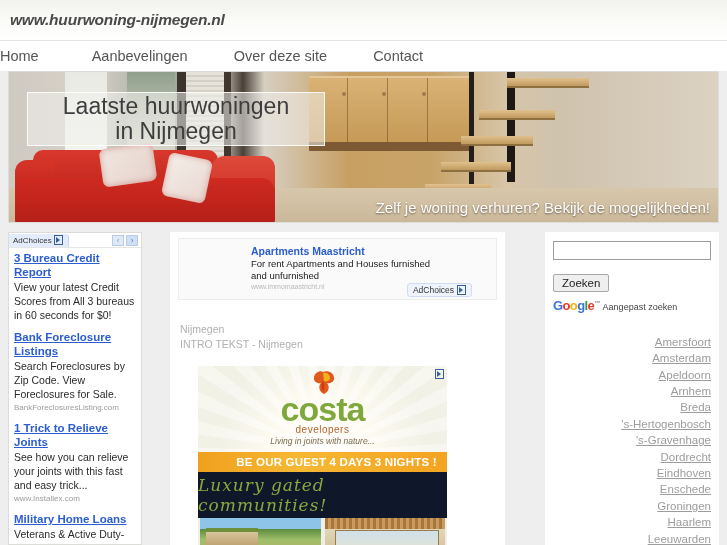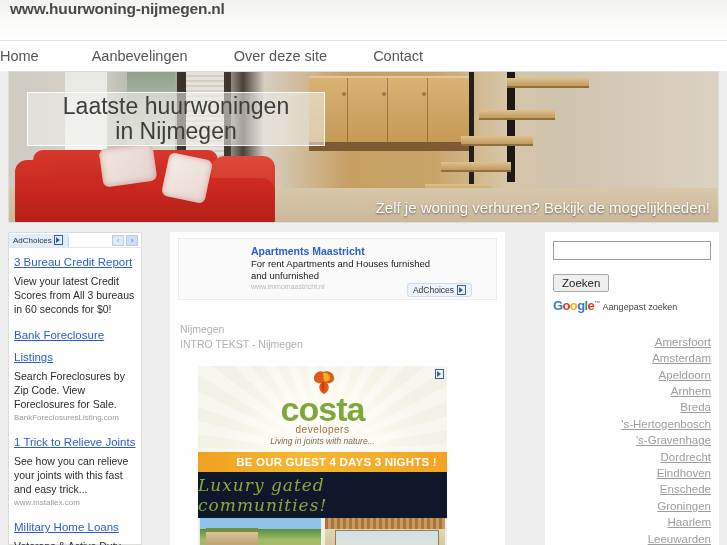--- a/index.html
+++ b/index.html
@@ -9,21 +9,21 @@
     background:#eeeeee;
     font-family:"Liberation Sans", sans-serif;
     -webkit-font-smoothing:antialiased;
   }
   .page{position:relative;width:727px;height:545px;}
 
   
   .topbar{
     height:40px;background:linear-gradient(#f2f2ef,#fbfbf8 55%,#ffffff);
     border-bottom:1px solid #e3e3e0;
-    display:flex;
+    display:flex;align-items:center;font-style:italic;
   }
   .site-title{
     font-size:15.5px;font-weight:bold;color:#4a4a4a;
     letter-spacing:-0.2px;padding-left:10px;
   }
   
   .nav{
     height:30px;background:#ffffff;display:flex;align-items:center;
     box-sizing:border-box;
   }
@@ -123,21 +123,21 @@
     position:relative;}
   .ad-tri-box:after{content:"";position:absolute;left:1px;top:1px;width:0;height:0;
     border-left:4px solid #3a5f9e;border-top:3px solid transparent;border-bottom:3px solid transparent;}
   .ad-arrows{margin-left:auto;display:flex;gap:2px;padding-right:3px;}
   .ad-arrow{width:12px;height:11px;background:#dfe9f8;border:1px solid #b9cbe8;
     color:#7e9bc9;font-size:8px;line-height:9px;text-align:center;box-sizing:border-box;}
   .ad-arrow.act{background:#cfe0f6;color:#4a7ab8;}
 
   .ads{padding:3px 5px 0 5px;}
   .ad{margin-bottom:8px;}
-  .ad-title{color:#2b5dd1;font-size:11.5px;font-weight:normal;line-height:22px;
+  .ad-title{color:#2b5dd1;font-size:11.5px;font-weight:bold;line-height:14px;
     text-decoration:underline;cursor:pointer;}
   .ad-desc{color:#2b2b2b;font-size:10.5px;line-height:14px;margin-top:1px;}
   .ad-url{color:#9b9b9b;font-size:8px;line-height:11px;margin-top:1px;}
 
   
   .center-ad{
     margin:6px 8px 0 8px;height:60px;border:1px solid #ececec;background:#fafafa;
     position:relative;
   }
   .ca-inner{position:absolute;left:72px;top:6px;width:200px;}

